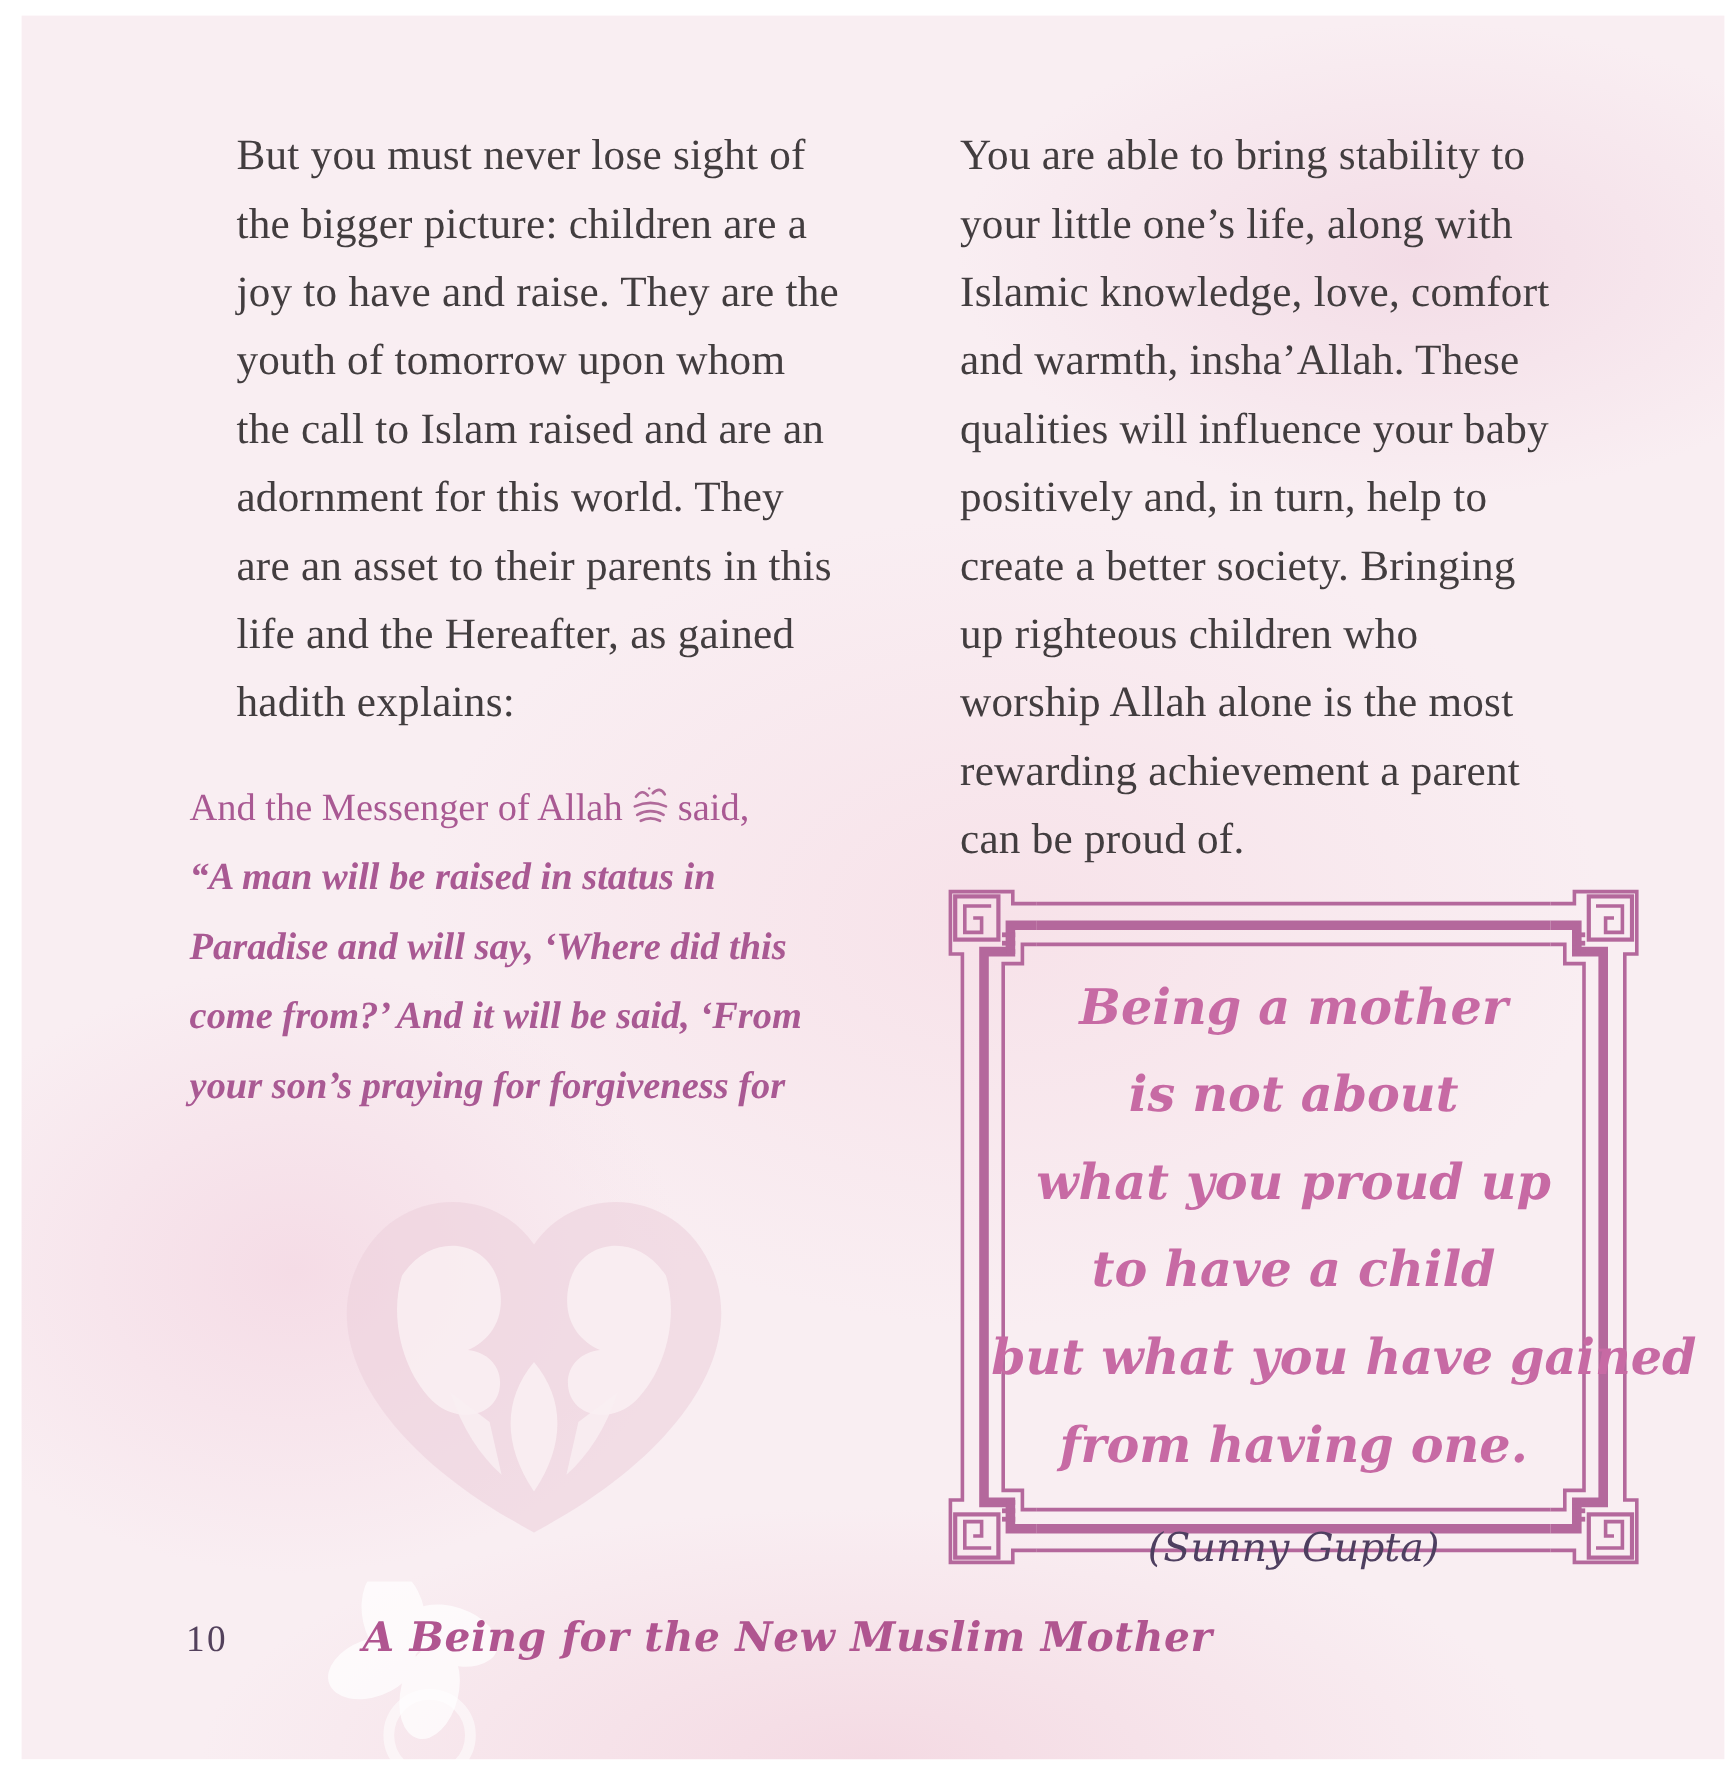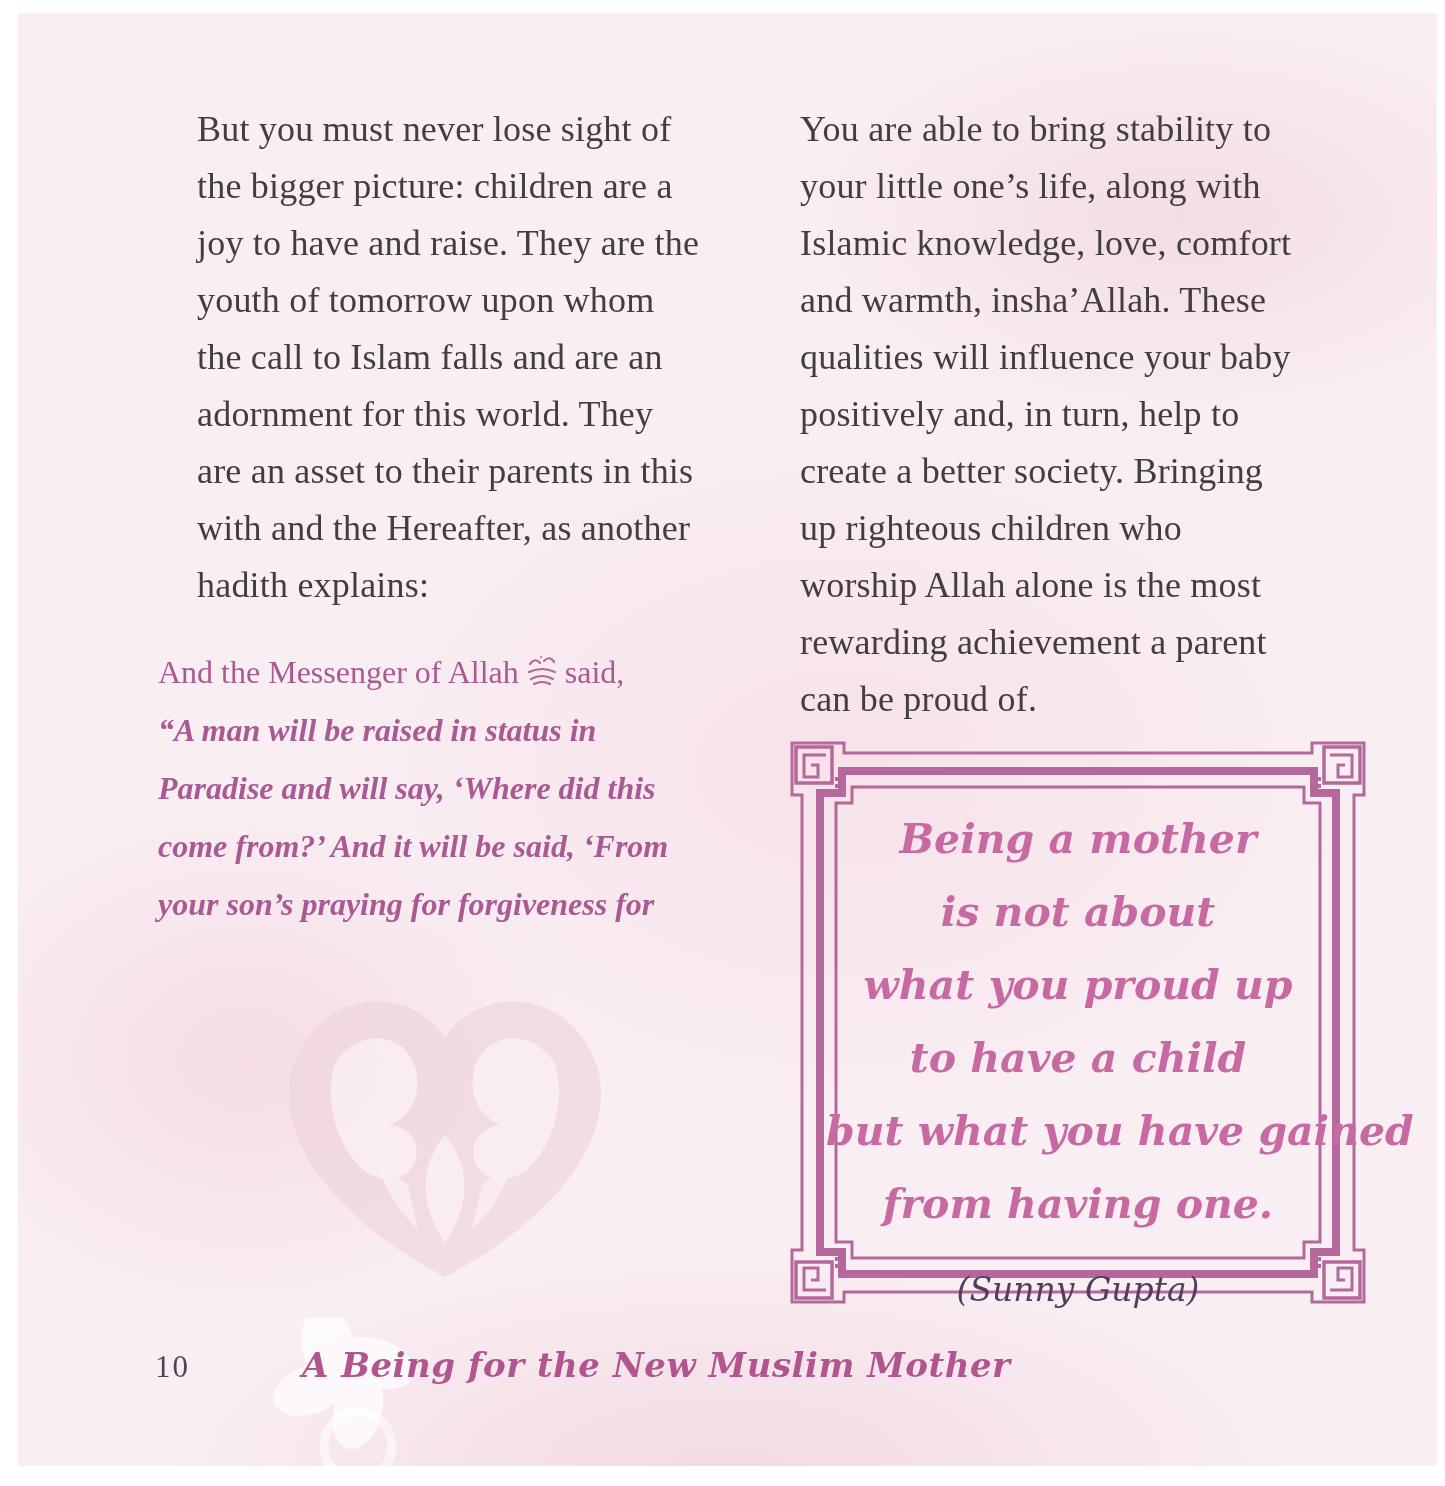--- a/index.html
+++ b/index.html
@@ -75,24 +75,24 @@
         <ellipse cx="150" cy="92" rx="24" ry="40" transform="rotate(14 150 92)"></ellipse>
       </g>
       <circle cx="150" cy="128" r="34" fill="none" stroke="#ffffff" stroke-width="9" opacity="0.55"></circle>
     </svg>
 
     <div class="para para-left">
         <div class="tline">But you must never lose sight of</div>
         <div class="tline">the bigger picture: children are a</div>
         <div class="tline">joy to have and raise. They are the</div>
         <div class="tline">youth of tomorrow upon whom</div>
-        <div class="tline">the call to Islam falls and are an</div>
+        <div class="tline">the call to Islam raised and are an</div>
         <div class="tline">adornment for this world. They</div>
         <div class="tline">are an asset to their parents in this</div>
-        <div class="tline">with and the Hereafter, as another</div>
+        <div class="tline">life and the Hereafter, as gained</div>
         <div class="tline">hadith explains:</div>
       </div>
 
     <div class="hadith">
       <div class="tline h-intro">
         <span>And the Messenger of Allah</span><span class="pbuh"><svg width="34" height="34" viewBox="0 0 34 34" fill="none" stroke="#b06a9a" stroke-width="2.2" stroke-linecap="round">
               <path d="M5,11 Q10,4 15,10"></path>
               <path d="M19,8 Q25,2 29,9"></path>
               <path d="M4,19 Q17,13 30,19"></path>
               <path d="M6,26 Q17,20 28,26"></path>

